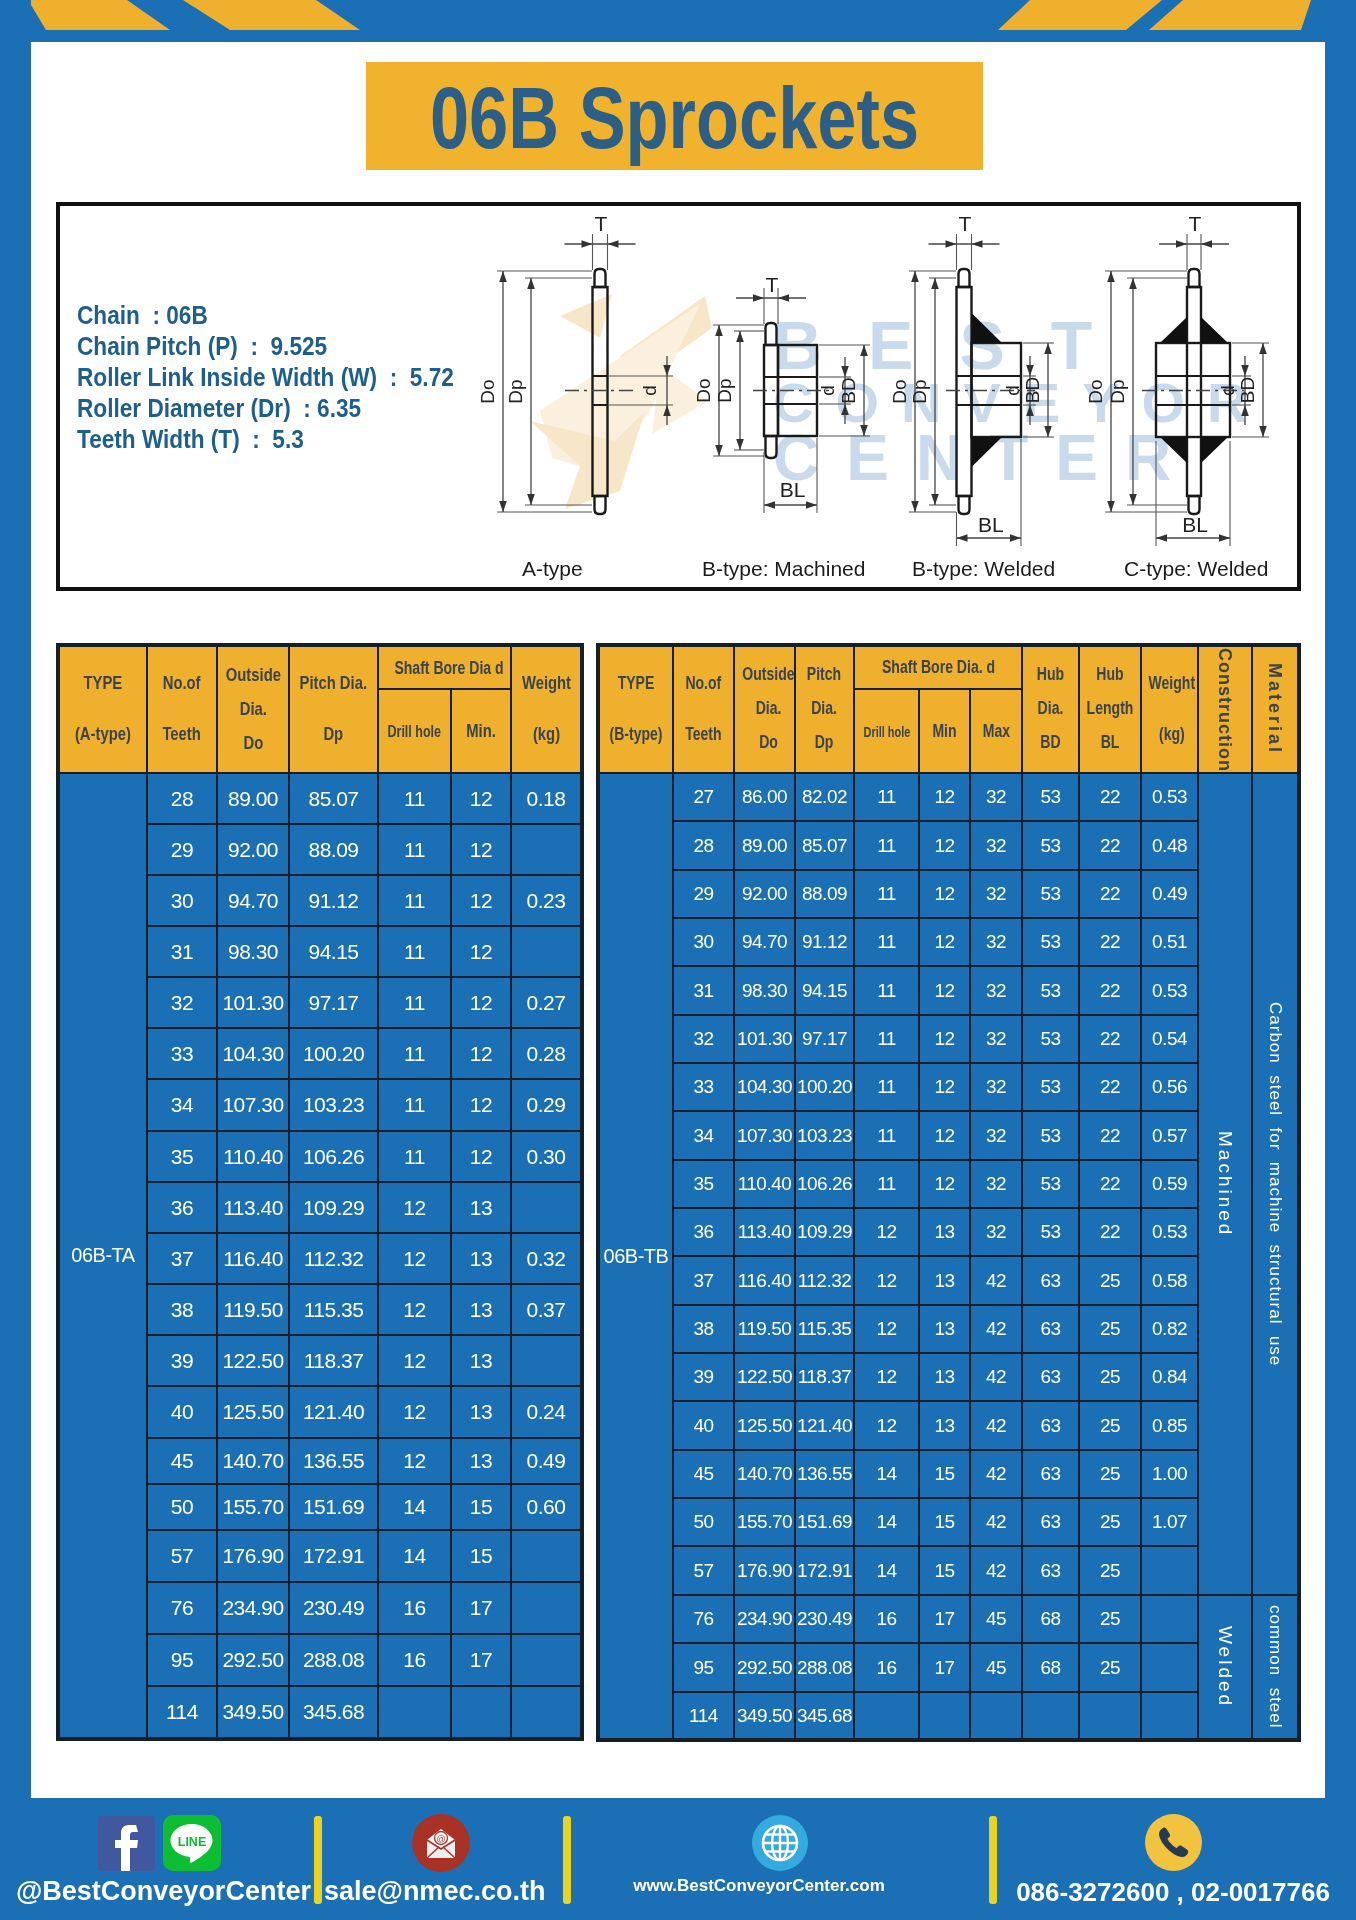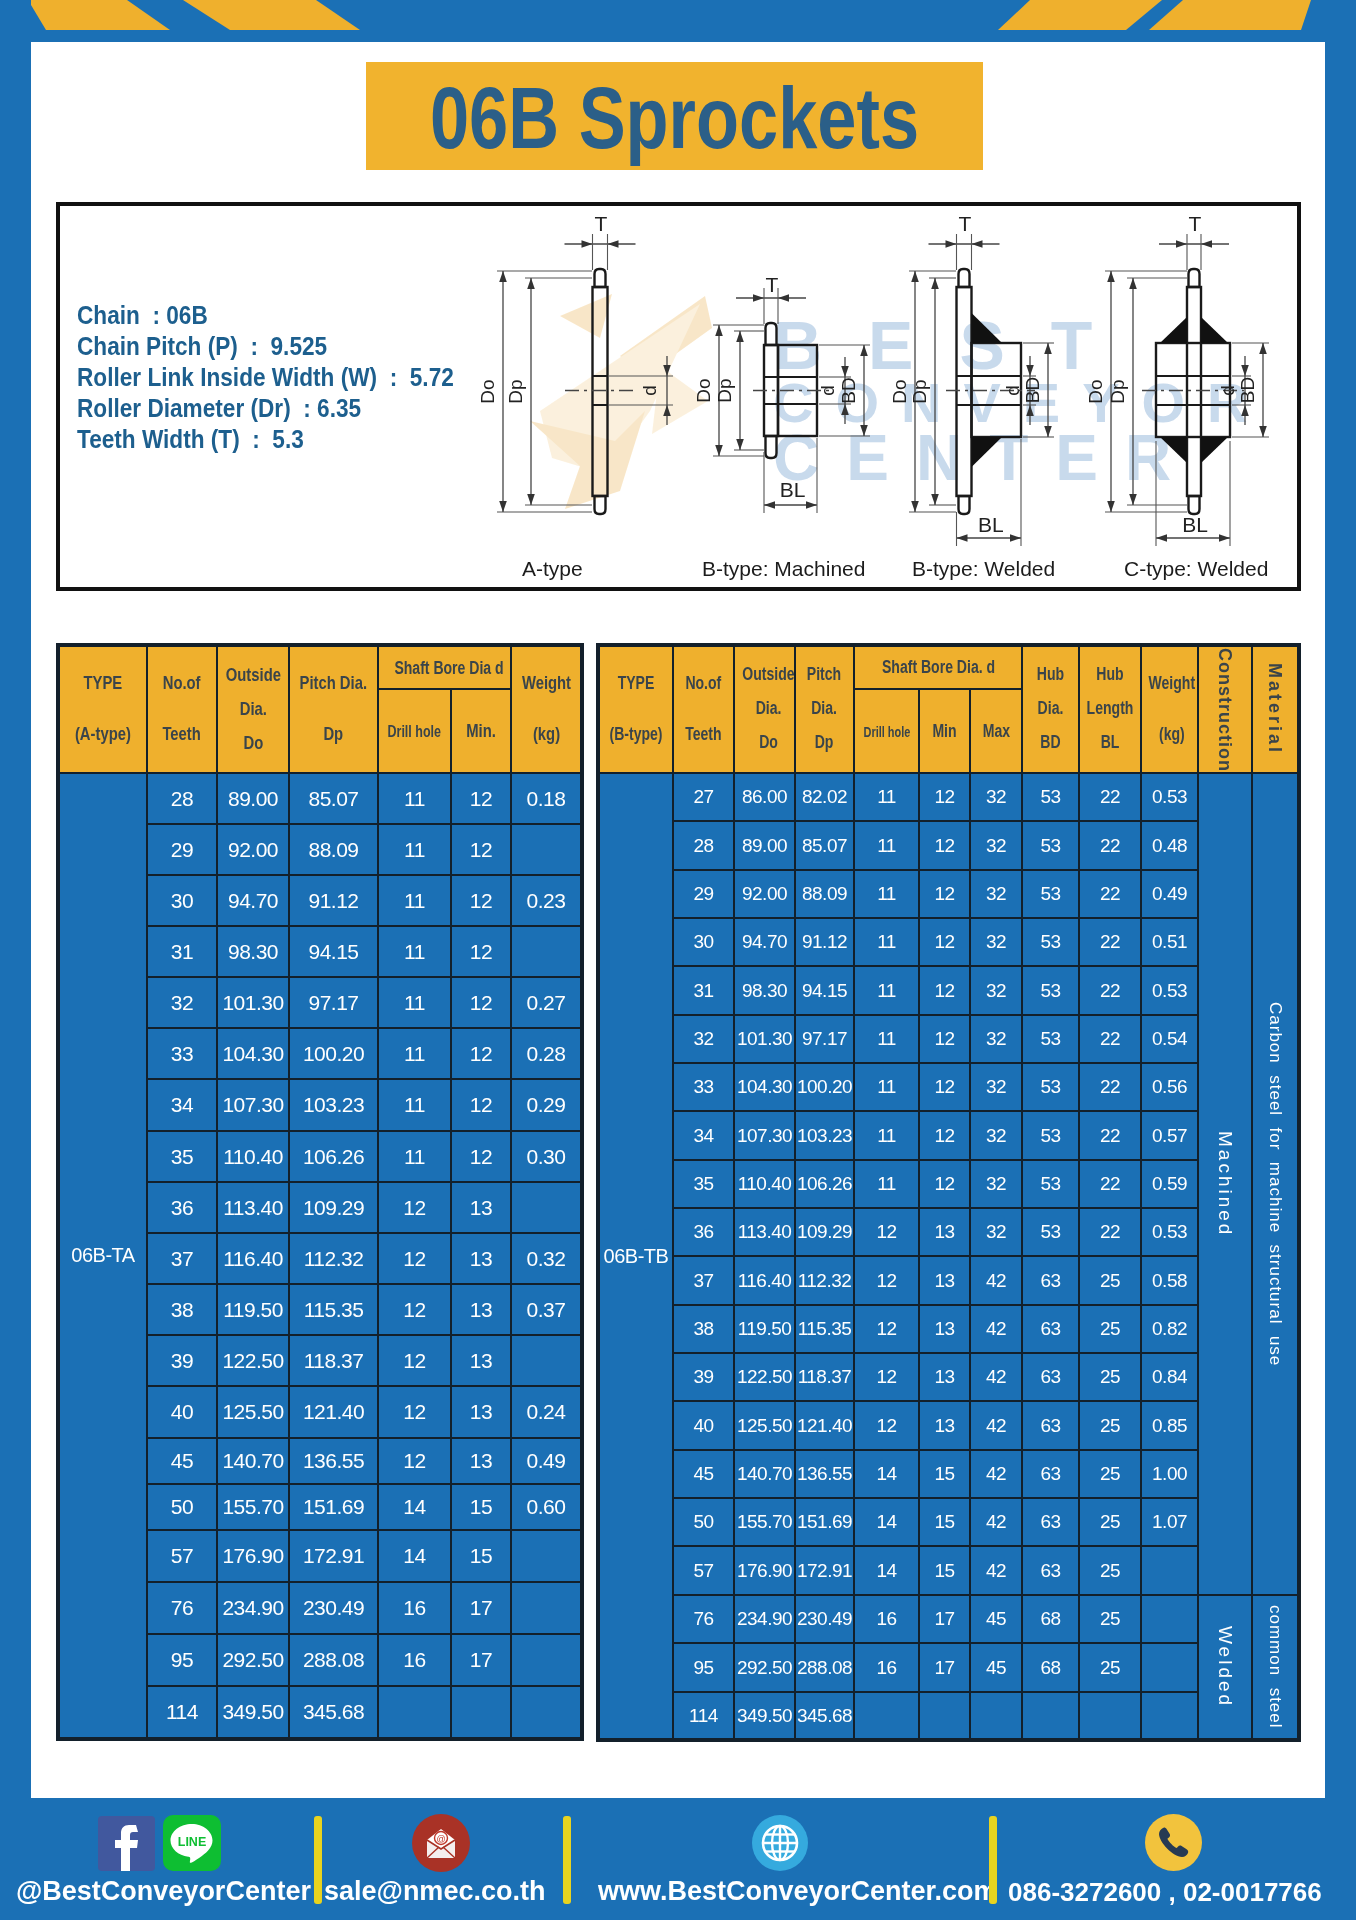--- a/index.html
+++ b/index.html
@@ -6,21 +6,21 @@
 .tbl th,.tbl td{border:2px solid #13202b;padding:0;text-align:center;vertical-align:middle;overflow:hidden}
 .h{background:#efb02d;color:#3a444a;font-weight:bold;font-size:19px}
 .hs{display:inline-block;transform:scaleX(0.78);line-height:17px;white-space:nowrap}
 .hv{writing-mode:vertical-rl;margin:0 auto;letter-spacing:1px;font-size:18px;line-height:20px}
 .c{color:#fff;font-size:21px;letter-spacing:-0.5px;background:#1b70b5}
 .tblb .c{font-size:19px}
 .tblb .h{font-size:18px}
 .tn{font-size:20px !important}
 .vc{vertical-align:middle}
 .vtx{writing-mode:vertical-rl;margin:0 auto;display:flex;align-items:center;justify-content:center;color:#fff;white-space:nowrap}
-.ft{position:absolute;color:#fff;font-weight:bold;font-family:"Liberation Sans",sans-serif}
+.ft{position:absolute;color:#fff;font-weight:bold;text-align:center;font-family:"Liberation Sans",sans-serif}
 </style></head><body>
 
 <div style="position:absolute;left:0;top:0;width:1356px;height:1920px;background:#ffffff"></div>
 
 <svg style="position:absolute;left:0;top:0" width="1356" height="42" viewBox="0 0 1356 42">
     <rect x="0" y="0" width="1356" height="42" fill="#1b70b5"></rect>
     <polygon points="28,0 127,0 170,30 46,30" fill="#efb02d"></polygon>
     <polygon points="183,0 316,0 360,30 230,30" fill="#efb02d"></polygon>
     <polygon points="1030,0 1162,0 1126,30 998,30" fill="#efb02d"></polygon>
     <polygon points="1183,0 1311,0 1301,30 1149,30" fill="#efb02d"></polygon>
@@ -731,21 +731,21 @@
 <svg style="position:absolute;left:752px;top:1815px" width="56" height="56" viewBox="0 0 56 56">
     <circle cx="28" cy="28" r="28" fill="#35aade"></circle>
     <circle cx="28" cy="28" r="17" fill="none" stroke="#fff" stroke-width="2.6"></circle>
     <ellipse cx="28" cy="28" rx="8" ry="17" fill="none" stroke="#fff" stroke-width="2.4"></ellipse>
     <line x1="11" y1="28" x2="45" y2="28" stroke="#fff" stroke-width="2.4"></line>
     <line x1="14" y1="19.5" x2="42" y2="19.5" stroke="#fff" stroke-width="2.4"></line>
     <line x1="14" y1="36.5" x2="42" y2="36.5" stroke="#fff" stroke-width="2.4"></line>
     <line x1="28" y1="11" x2="28" y2="45" stroke="#fff" stroke-width="2.4"></line>
   </svg>
 
-<div class="ft" style="left:598px;top:1876px;width:390px;font-size:27px">www.BestConveyorCenter.com</div>
+<div class="ft" style="left:564px;top:1876px;width:390px;font-size:17px">www.BestConveyorCenter.com</div>
 
 <div style="position:absolute;left:989px;top:1816px;width:8px;height:88px;background:#e9d31f;border-radius:3px"></div>
 
 <svg style="position:absolute;left:1145px;top:1814px" width="57" height="57" viewBox="0 0 57 57">
     <circle cx="28.5" cy="28.5" r="28.5" fill="#f2c33d"></circle>
     <path d="M18 14 c-2 1-4 3-4 6 0 8 14 23 23 23 3 0 5-2 6-4 .7-1.6-.2-3-1.4-3.8l-5-3.2c-1.3-.8-2.8-.4-3.7.7l-1.2 1.4c-3-1.4-8-6.3-9.3-9.4l1.5-1.2c1.2-1 1.5-2.5.7-3.8l-3.2-4.9c-.8-1.3-2.4-1.9-3.4-.8z" fill="#273a53"></path>
   </svg>
 
 <div class="ft" style="left:1008px;top:1877px;width:330px;font-size:26px">086-3272600 , 02-0017766</div>
 </body></html>

